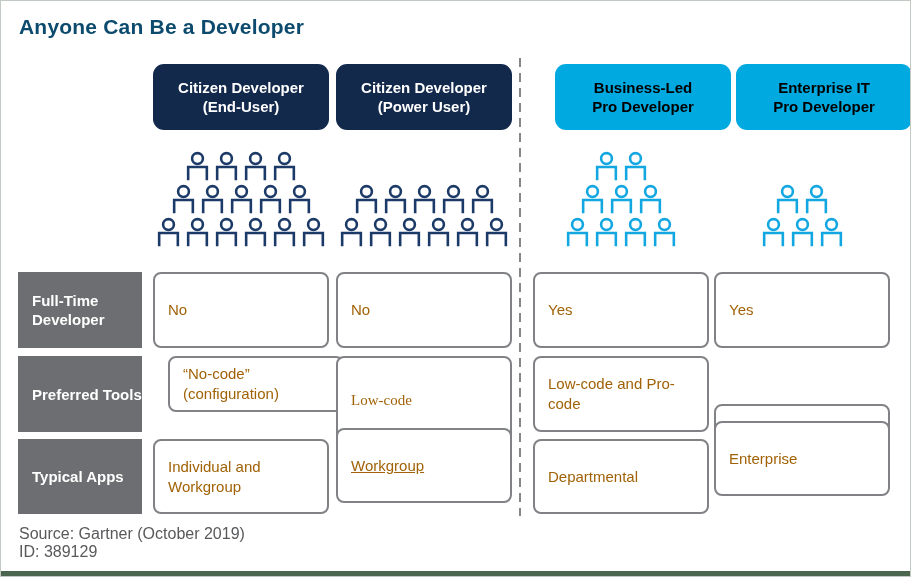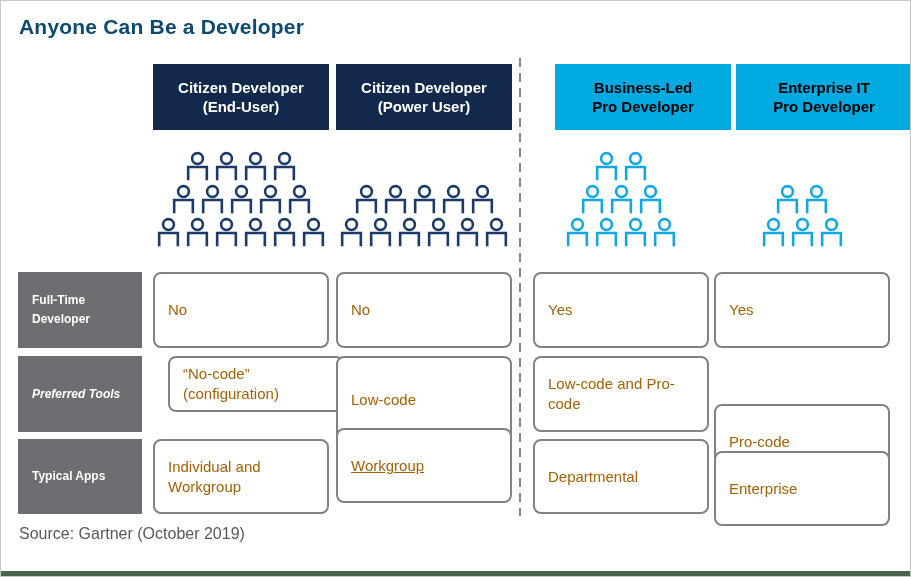--- a/index.html
+++ b/index.html
@@ -8,36 +8,36 @@
     background:#ffffff;border:1px solid #c3cac3;overflow:hidden;
     font-family:"Liberation Sans", sans-serif;
   }
   .title{
     position:absolute;left:18px;top:14px;margin:0;
     font-size:21px;font-weight:bold;color:#0c4a6e;letter-spacing:.2px;
   }
   .col-header{
     position:absolute;top:63px;height:66px;width:176px;box-sizing:border-box;
     display:flex;flex-direction:column;align-items:center;justify-content:center;
-    text-align:center;font-weight:bold;font-size:15px;line-height:19px;
+    text-align:center;font-weight:bold;font-size:15px;line-height:19px;border-radius:11px;
   }
   .col-header.navy{color:#fff;}
   .col-header.cyan{color:#000;margin-left:22px;}
   .people-group{
     position:absolute;top:130px;height:116px;width:176px;
     display:flex;flex-direction:column;justify-content:flex-end;align-items:center;
   }
   .people-row{display:flex;justify-content:center;gap:2px;margin-top:2px;}
   .divider{
     position:absolute;left:518px;top:57px;width:2px;height:458px;
     background:repeating-linear-gradient(to bottom,#85888b 0 9px,transparent 9px 15px);
   }
   .row-label{
     position:absolute;left:17px;width:124px;box-sizing:border-box;
-    color:#fff;font-weight:bold;font-size:12px;line-height:19px;
+    color:#fff;font-weight:bold;font-size:15px;line-height:19px;
     display:flex;align-items:center;padding-left:14px;
   }
   .cell{
     position:absolute;width:176px;box-sizing:border-box;background:#fff;
     font-size:15px;line-height:20px;color:#a16207;
     display:flex;align-items:center;padding-left:13px;padding-right:8px;border-radius:8px;
   }
   .footer{
     position:absolute;left:18px;top:524px;
     font-size:16px;line-height:18px;color:#58595b;
@@ -262,30 +262,31 @@
     </div>
 
   <div class="divider" style="background: repeating-linear-gradient(rgb(133, 136, 139) 0px, rgb(133, 136, 139) 9px, transparent 9px, transparent 15px);"></div>
 
   <div id="table">
       <div class="row-label" style="top: 271px; height: 76px; background: rgb(109, 110, 113);">Full-Time Developer</div>
       <div class="cell" style="left: 152px; top: 271px; height: 76px; border: 2px solid rgb(128, 130, 133);">No</div>
       <div class="cell" style="left: 335px; top: 271px; height: 76px; border: 2px solid rgb(128, 130, 133);">No</div>
       <div class="cell" style="left: 532px; top: 271px; height: 76px; border: 2px solid rgb(128, 130, 133);">Yes</div>
       <div class="cell" style="left: 713px; top: 271px; height: 76px; border: 2px solid rgb(128, 130, 133);">Yes</div>
-      <div class="row-label" style="top: 355px; height: 76px; background: rgb(109, 110, 113); font-style: italic;">Preferred Tools</div>
+      <div class="row-label" style="top: 355px; height: 76px; background: rgb(109, 110, 113);">Preferred Tools</div>
       <div class="cell" style="left: 167px; top: 355px; height: 56px; border: 2px solid rgb(128, 130, 133);">“No-code” (configuration)</div>
-      <div class="cell" style="left: 335px; top: 355px; height: 88px; border: 2px solid rgb(128, 130, 133);">Low-code</div>
+      <div class="cell" style="left: 335px; top: 355px; height: 88px; border: 2px solid rgb(128, 130, 133); font-family: Liberation Serif, serif;">Low-code</div>
       <div class="cell" style="left: 532px; top: 355px; height: 76px; border: 2px solid rgb(128, 130, 133);">Low-code and Pro-code</div>
       <div class="cell" style="left: 713px; top: 355px; height: 76px; border: 2px solid rgb(128, 130, 133); margin-top: 48px;">Pro-code</div>
       <div class="row-label" style="top: 438px; height: 75px; background: rgb(109, 110, 113);">Typical Apps</div>
       <div class="cell" style="left: 152px; top: 438px; height: 75px; border: 2px solid rgb(128, 130, 133);">Individual and Workgroup</div>
       <div class="cell" style="left: 335px; top: 427px; height: 75px; border: 2px solid rgb(128, 130, 133); text-decoration: underline;">Workgroup</div>
       <div class="cell" style="left: 532px; top: 438px; height: 75px; border: 2px solid rgb(128, 130, 133);">Departmental</div>
-      <div class="cell" style="left: 713px; top: 450px; height: 75px; border: 2px solid rgb(128, 130, 133);">Enterprise</div>
+      <div class="cell" style="left: 713px; top: 420px; height: 75px; border: 2px solid rgb(128, 130, 133);">Enterprise</div>
     </div>
 
   <div class="footer">
     <div>Source: Gartner (October 2019)</div>
+    <div>ID: 389129</div>
   </div>
 
   <div class="bottom-bar" style="background: rgb(74, 102, 78);"></div>
 </div>
 
 </body></html>

